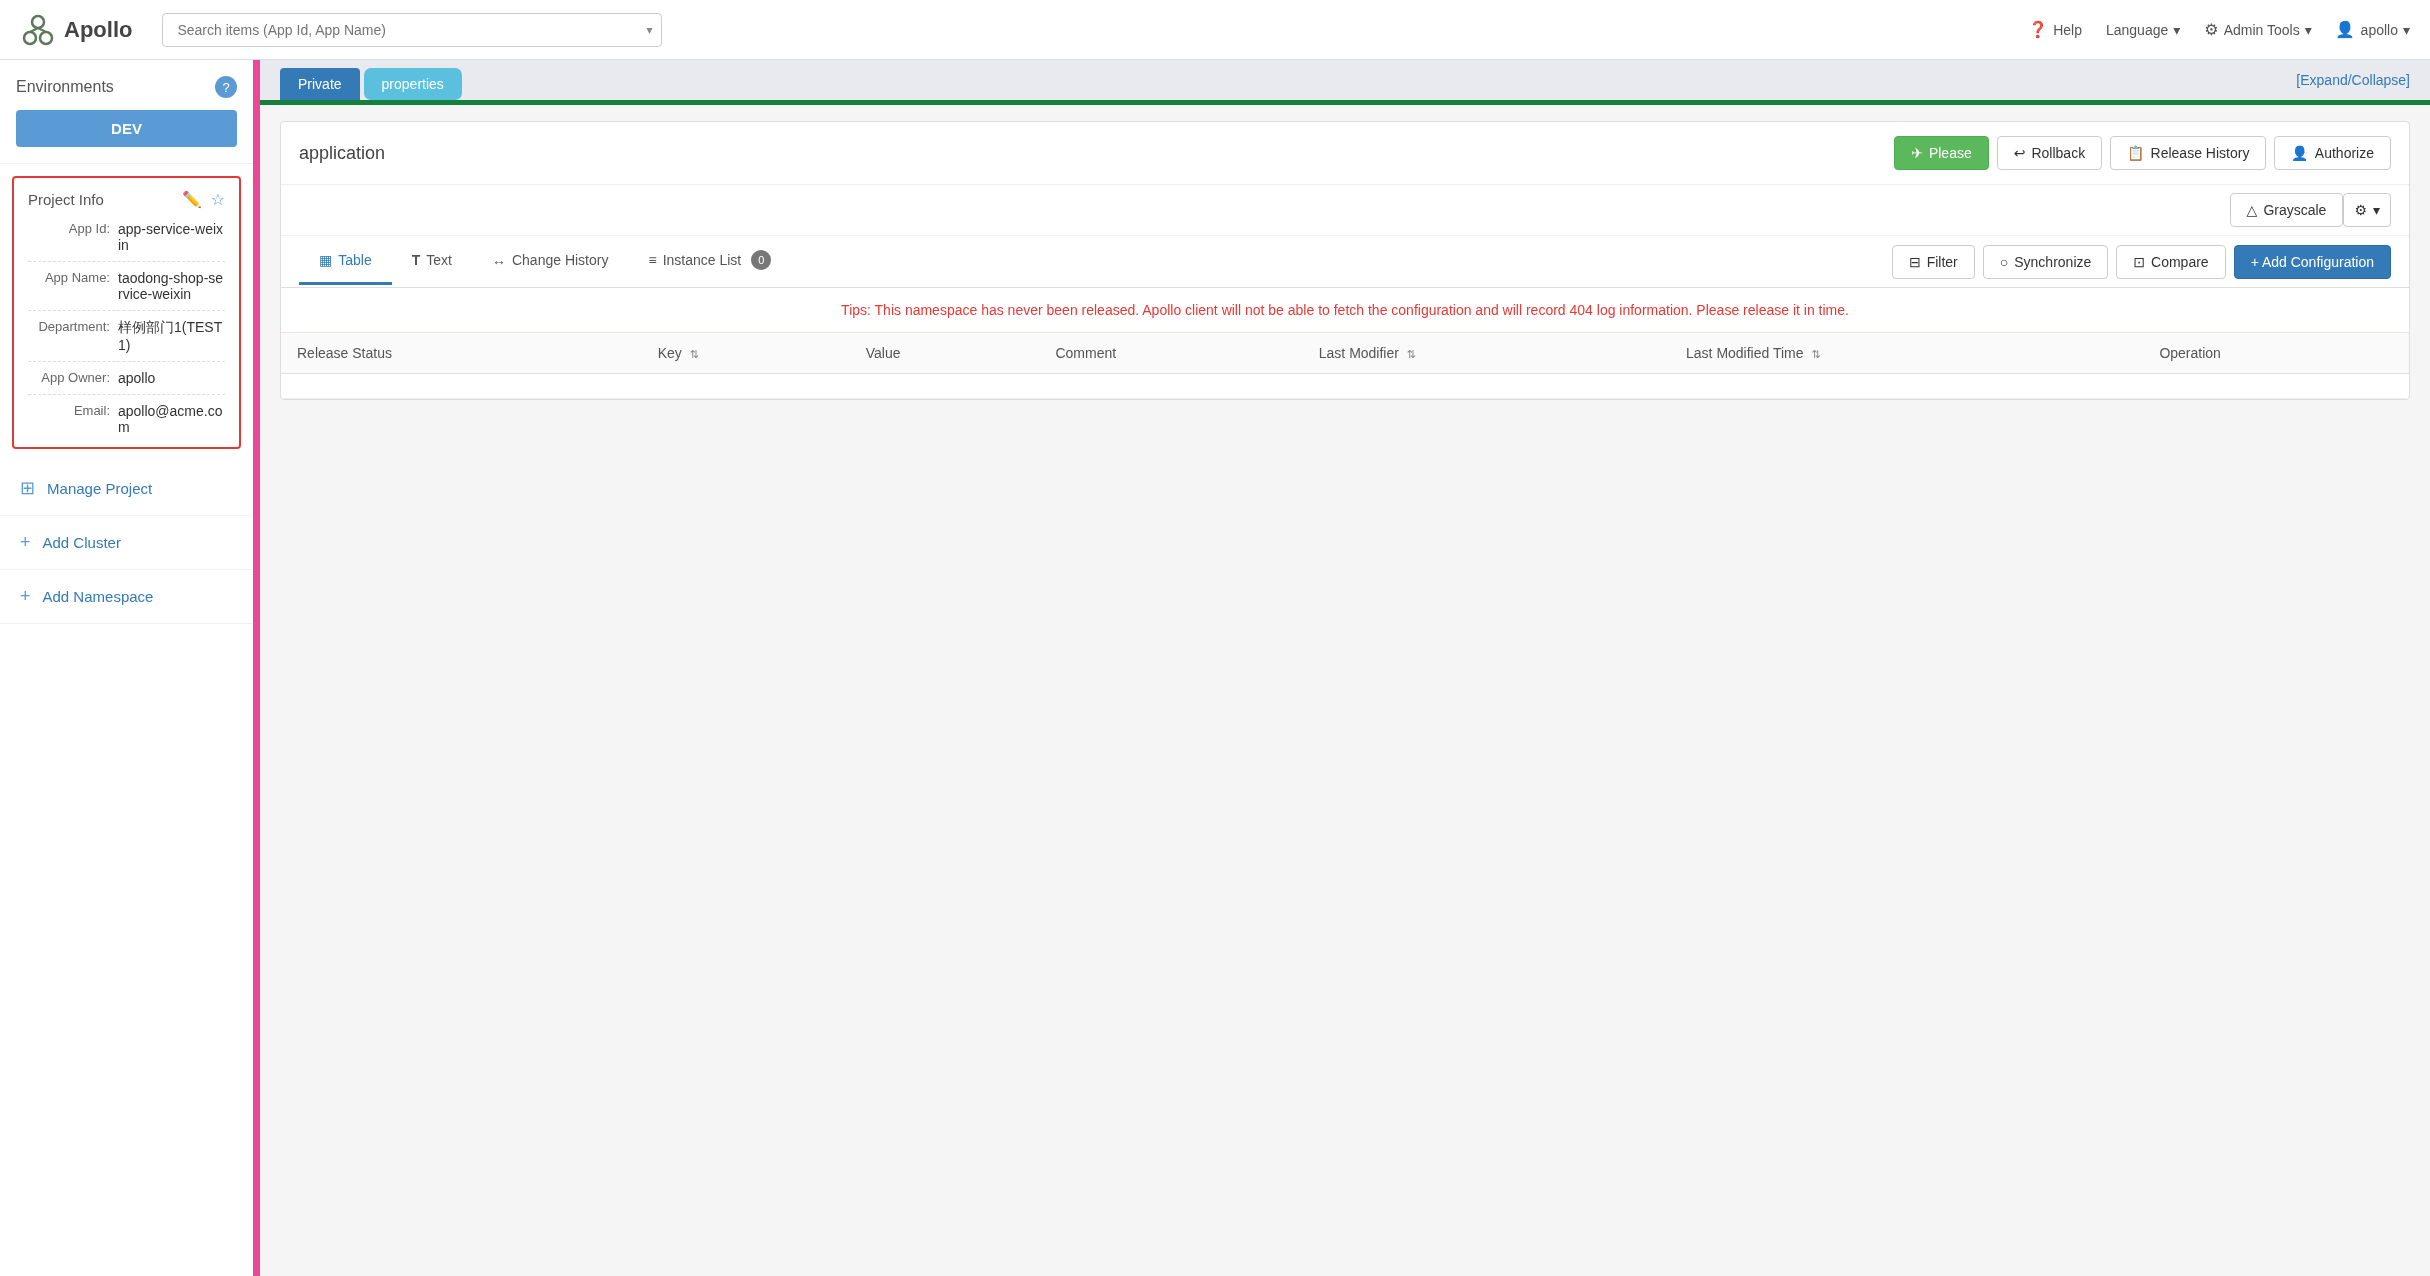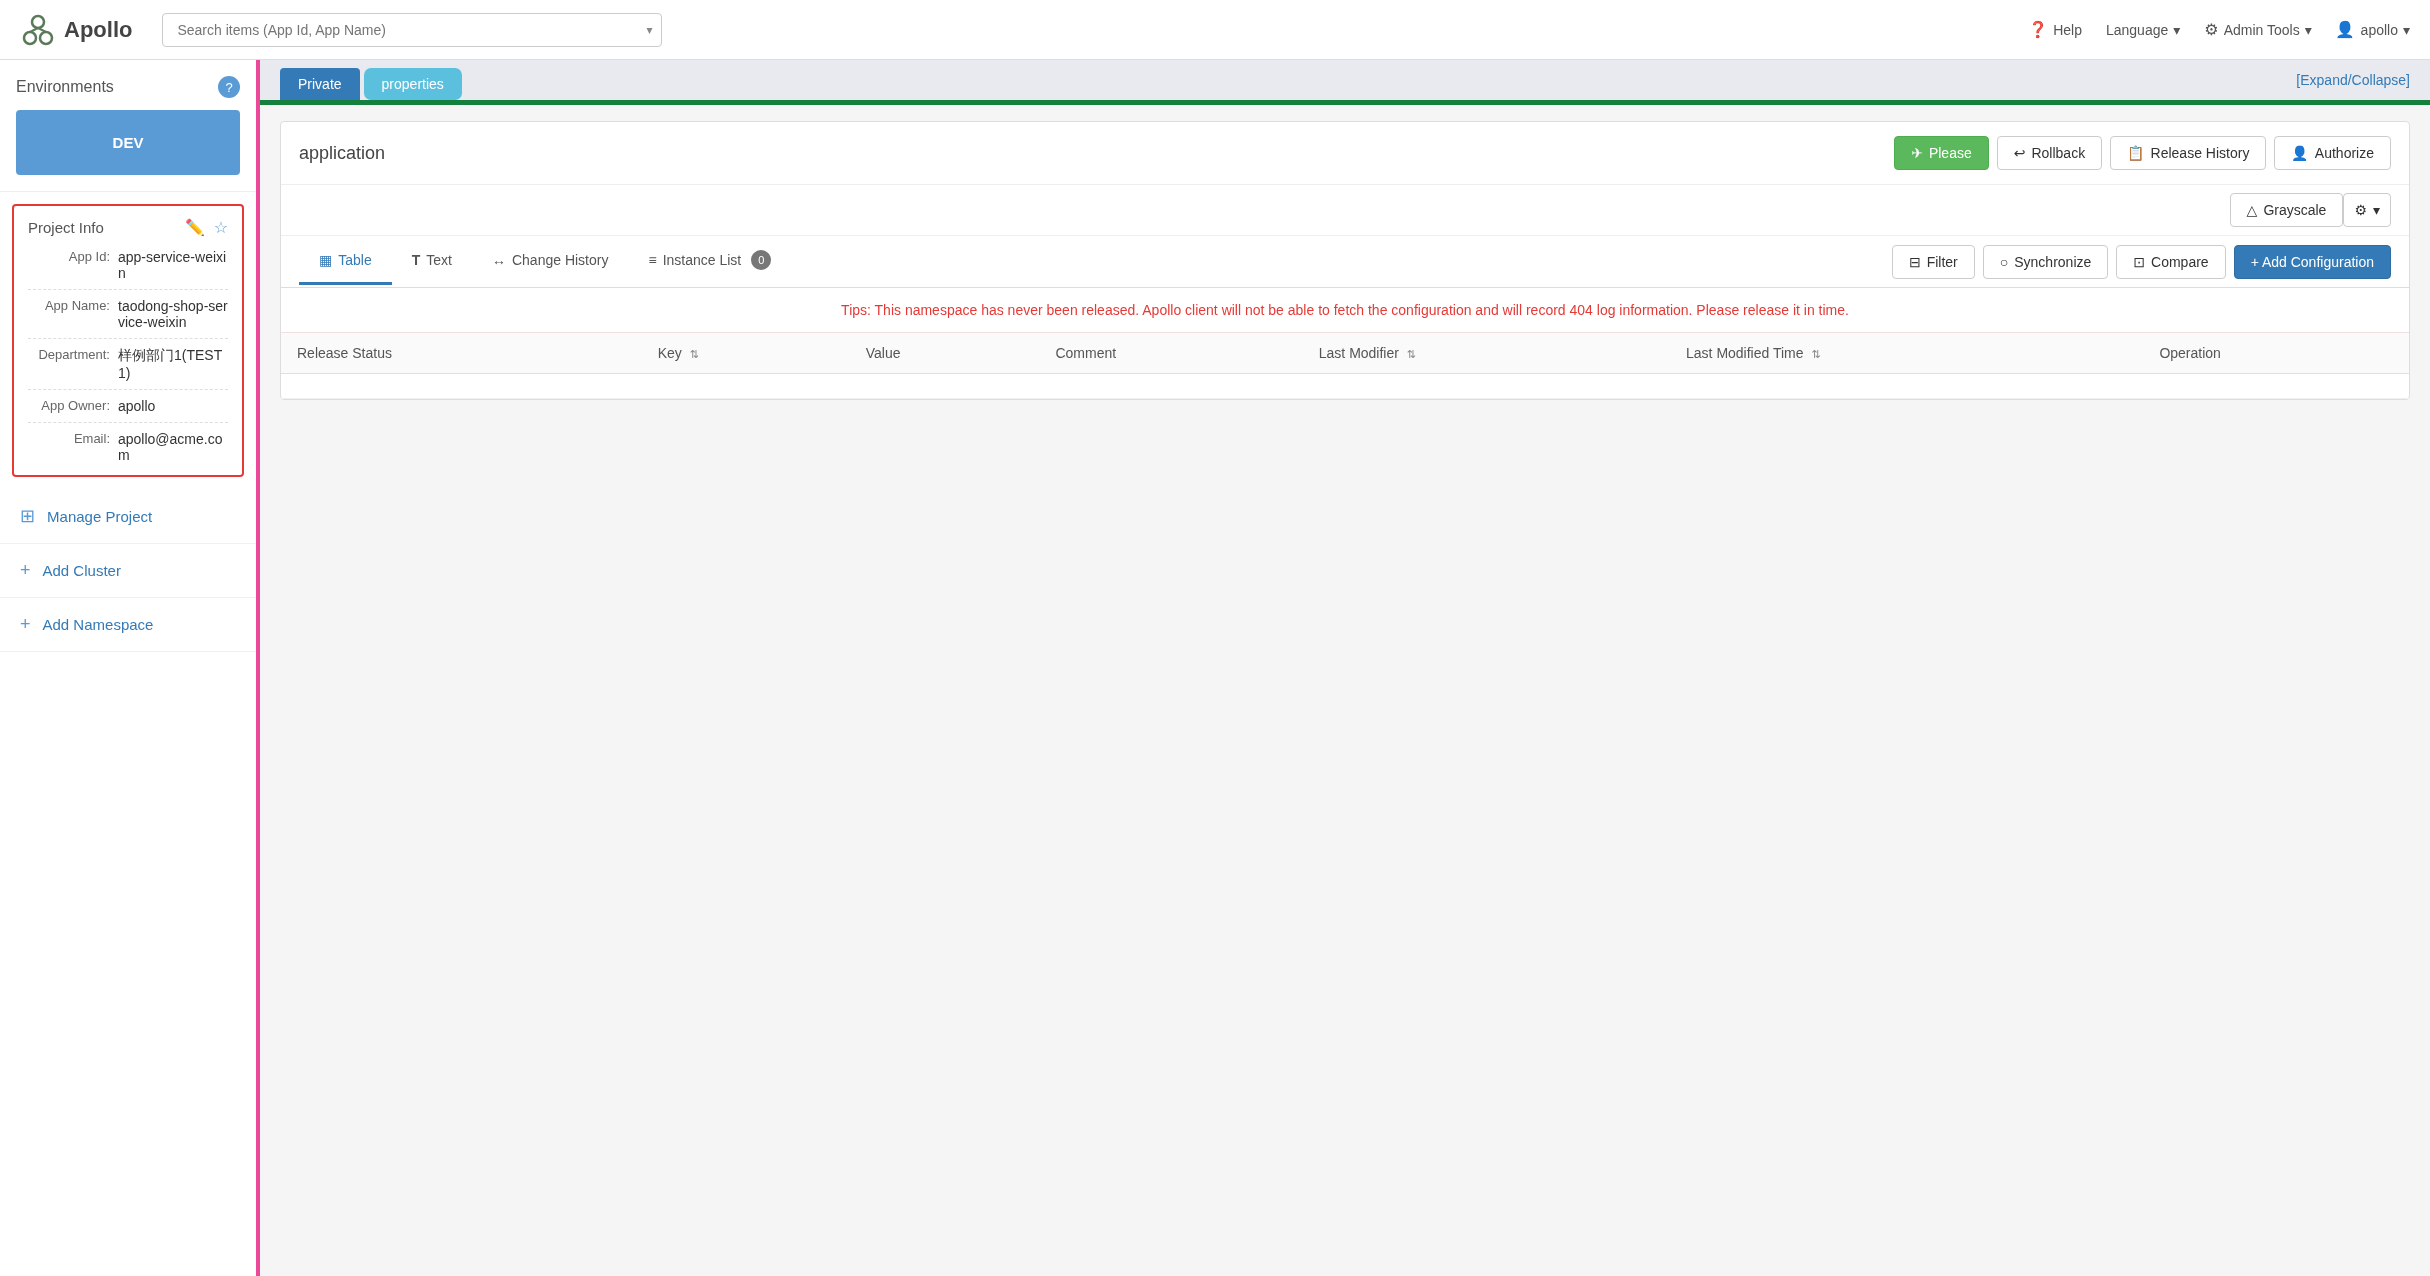--- a/index.html
+++ b/index.html
@@ -78,21 +78,21 @@
       display: flex;
       margin-top: 60px;
       min-height: calc(100vh - 60px);
     }
 
     
     .sidebar {
       width: 260px;
       min-width: 260px;
       background: #fff;
-      border-right: 4px solid #ec4899;
+      border-right: 7px solid #ec4899;
       padding: 0;
       display: flex;
       flex-direction: column;
     }
     .env-section {
       padding: 16px;
       border-bottom: 1px solid #eee;
     }
     .env-header {
       display: flex;
@@ -113,21 +113,21 @@
       color: #fff;
       display: flex;
       align-items: center;
       justify-content: center;
       font-size: 13px;
       cursor: pointer;
     }
     .env-btn {
       display: block;
       width: 100%;
-      padding: 24px;
+      padding: 10px;
       background: #5b9bd5;
       color: #fff;
       border: none;
       border-radius: 4px;
       font-size: 15px;
       font-weight: 600;
       cursor: pointer;
       text-align: center;
     }
 

